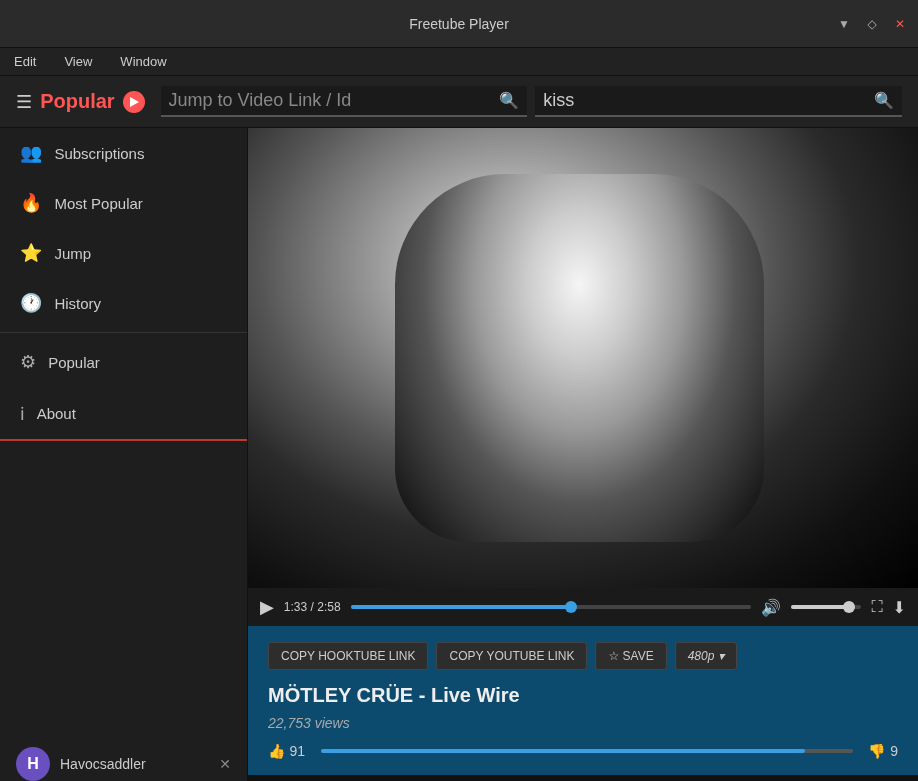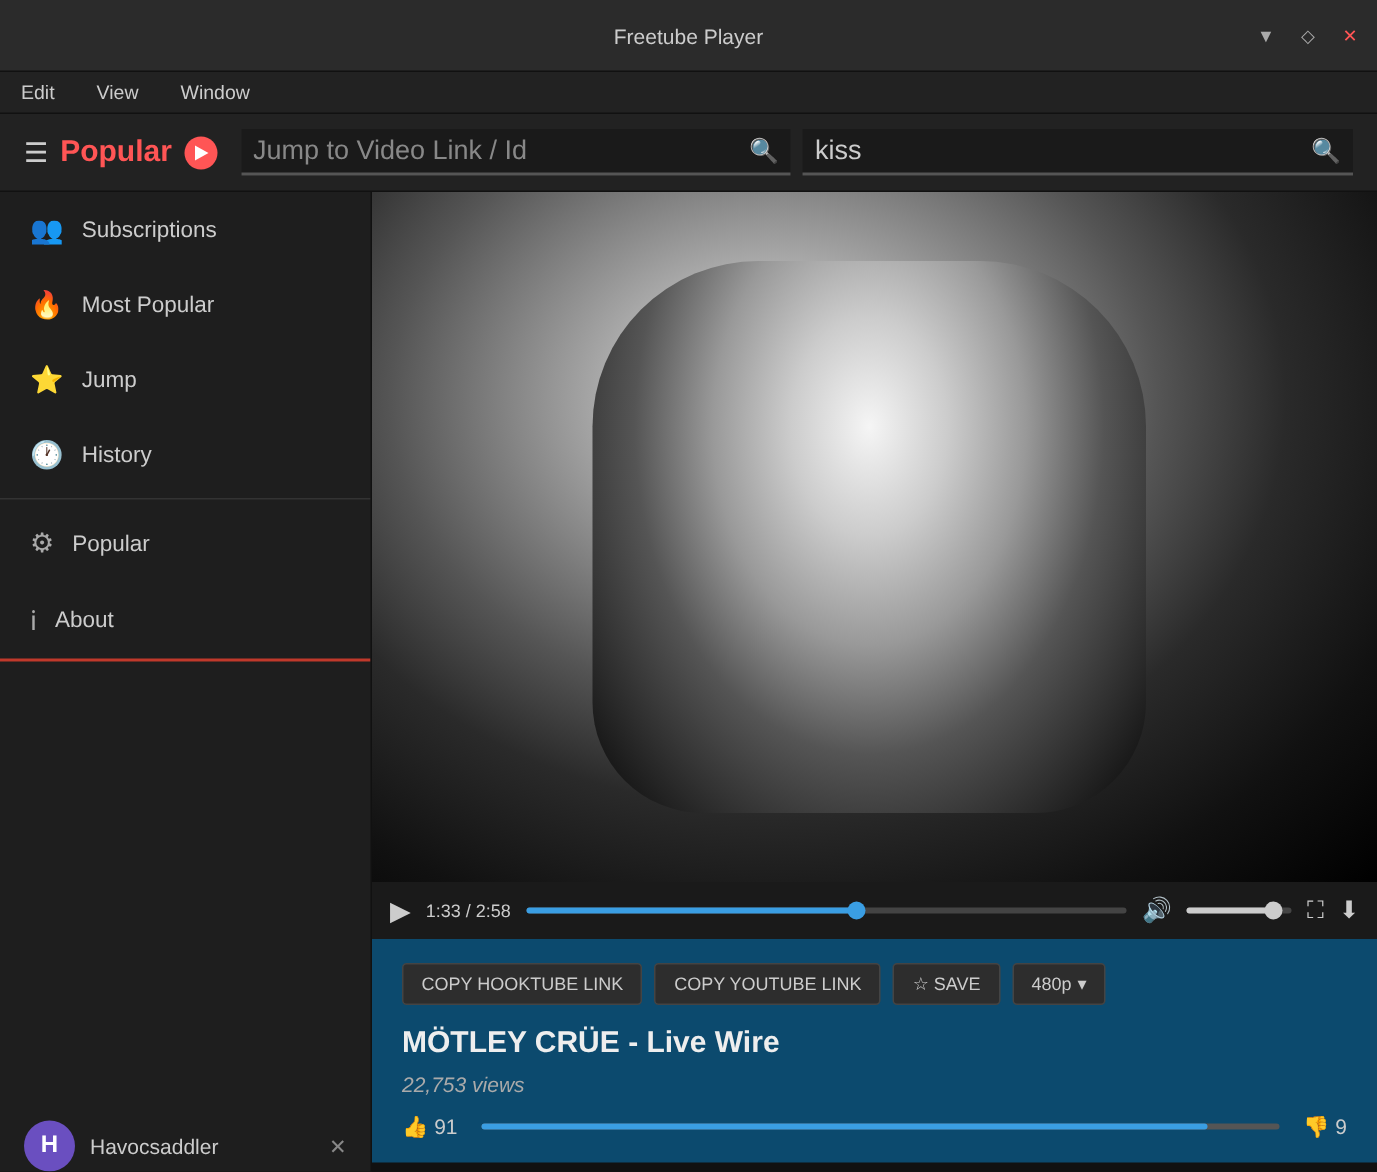--- a/index.html
+++ b/index.html
@@ -349,20 +349,21 @@
       font-size: 12px;
       padding: 6px 12px;
       border-radius: 3px;
       cursor: pointer;
       white-space: nowrap;
     }
     .action-btn.quality {
       display: flex;
       align-items: flex-end;
       gap: 4px;
+      font-style: italic;
     }
     .action-btn.mini-player {
       display: flex;
       align-items: center;
       gap: 4px;
     }
     .video-title {
       font-size: 20px;
       font-weight: bold;
       color: #eee;

